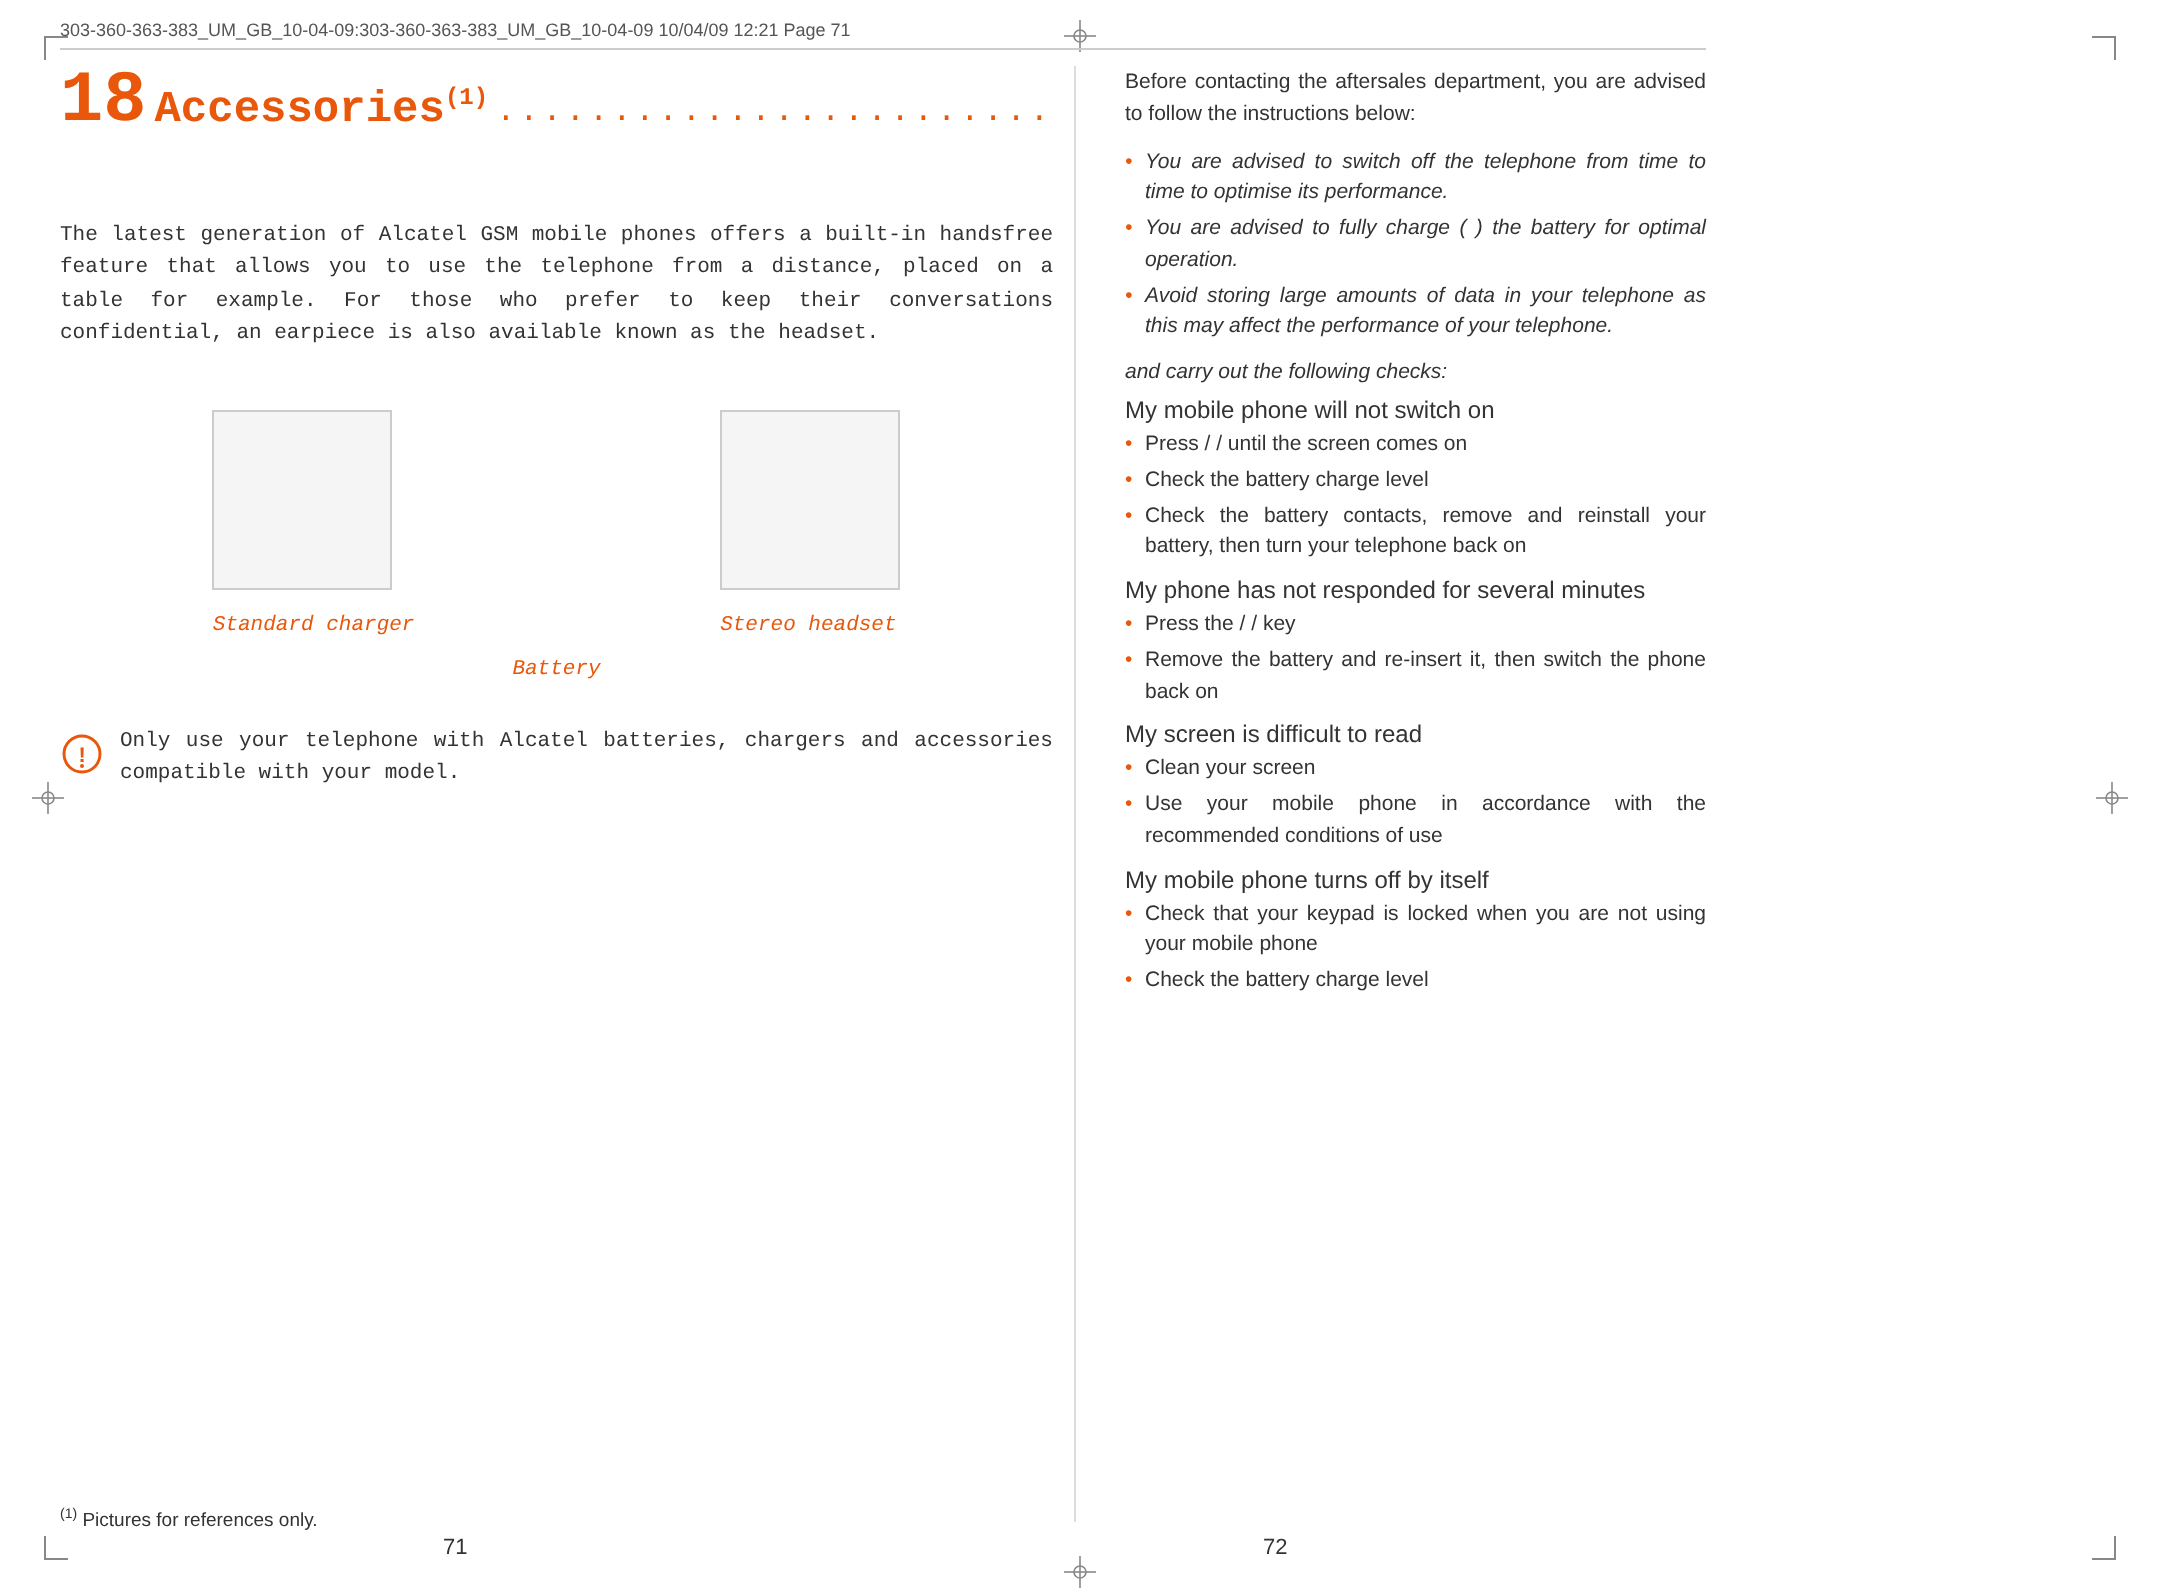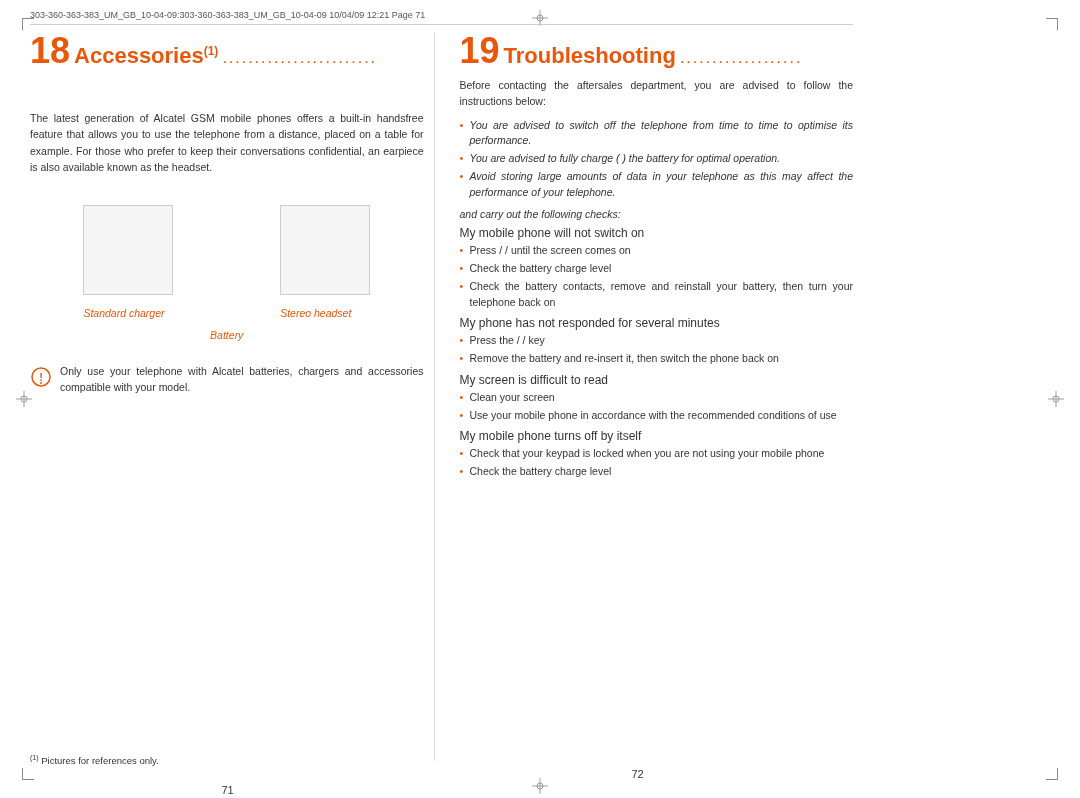--- a/index.html
+++ b/index.html
@@ -80,20 +80,21 @@
     .content-area {
       display: flex;
       gap: 20px;
       margin-top: 6px;
       height: calc(100% - 50px);
     }
     .left-col {
       flex: 1;
       padding-right: 10px;
       border-right: 1px solid #ddd;
+      font-family: Liberation Mono, monospace;
     }
     .right-col {
       flex: 1;
       padding-left: 5px;
     }
 
     
     .chapter-title {
       display: flex;
       align-items: baseline;
@@ -187,21 +188,21 @@
       bottom: 32px;
       left: 30px;
       font-size: 9.5px;
       color: #333;
     }
     .footnote sup { font-size: 7px; }
 
     
     .page-num-left {
       position: absolute;
-      bottom: 2px;
+      bottom: 18px;
       left: 50%;
       transform: translateX(-220px);
       font-size: 11px;
       color: #333;
     }
     .page-num-right {
       position: absolute;
       bottom: 18px;
       left: 50%;
       transform: translateX(190px);
@@ -330,25 +331,20 @@
             </svg>
           </div>
           <p class="battery-text">Only use your telephone with Alcatel batteries, chargers and accessories compatible with your model.</p>
         </div>
       </div>
 
     </div>
 
     <div class="right-col">
 
-      <div class="chapter-title">
-        <span class="chapter-num">19</span>
-        <span class="chapter-word">Troubleshooting</span>
-        <span class="chapter-dots">...................</span>
-      </div>
 
       <p class="intro-text">Before contacting the aftersales department, you are advised to follow the instructions below:</p>
 
       <div class="bullet-section">
         <div class="bullet-item">You are advised to switch off the telephone from time to time to optimise its performance.</div>
         <div class="bullet-item">You are advised to fully charge (     ) the battery for optimal operation.</div>
         <div class="bullet-item">Avoid storing large amounts of data in your telephone as this may affect the performance of your telephone.</div>
       </div>
 
       <p class="following-checks">and carry out the following checks:</p>

